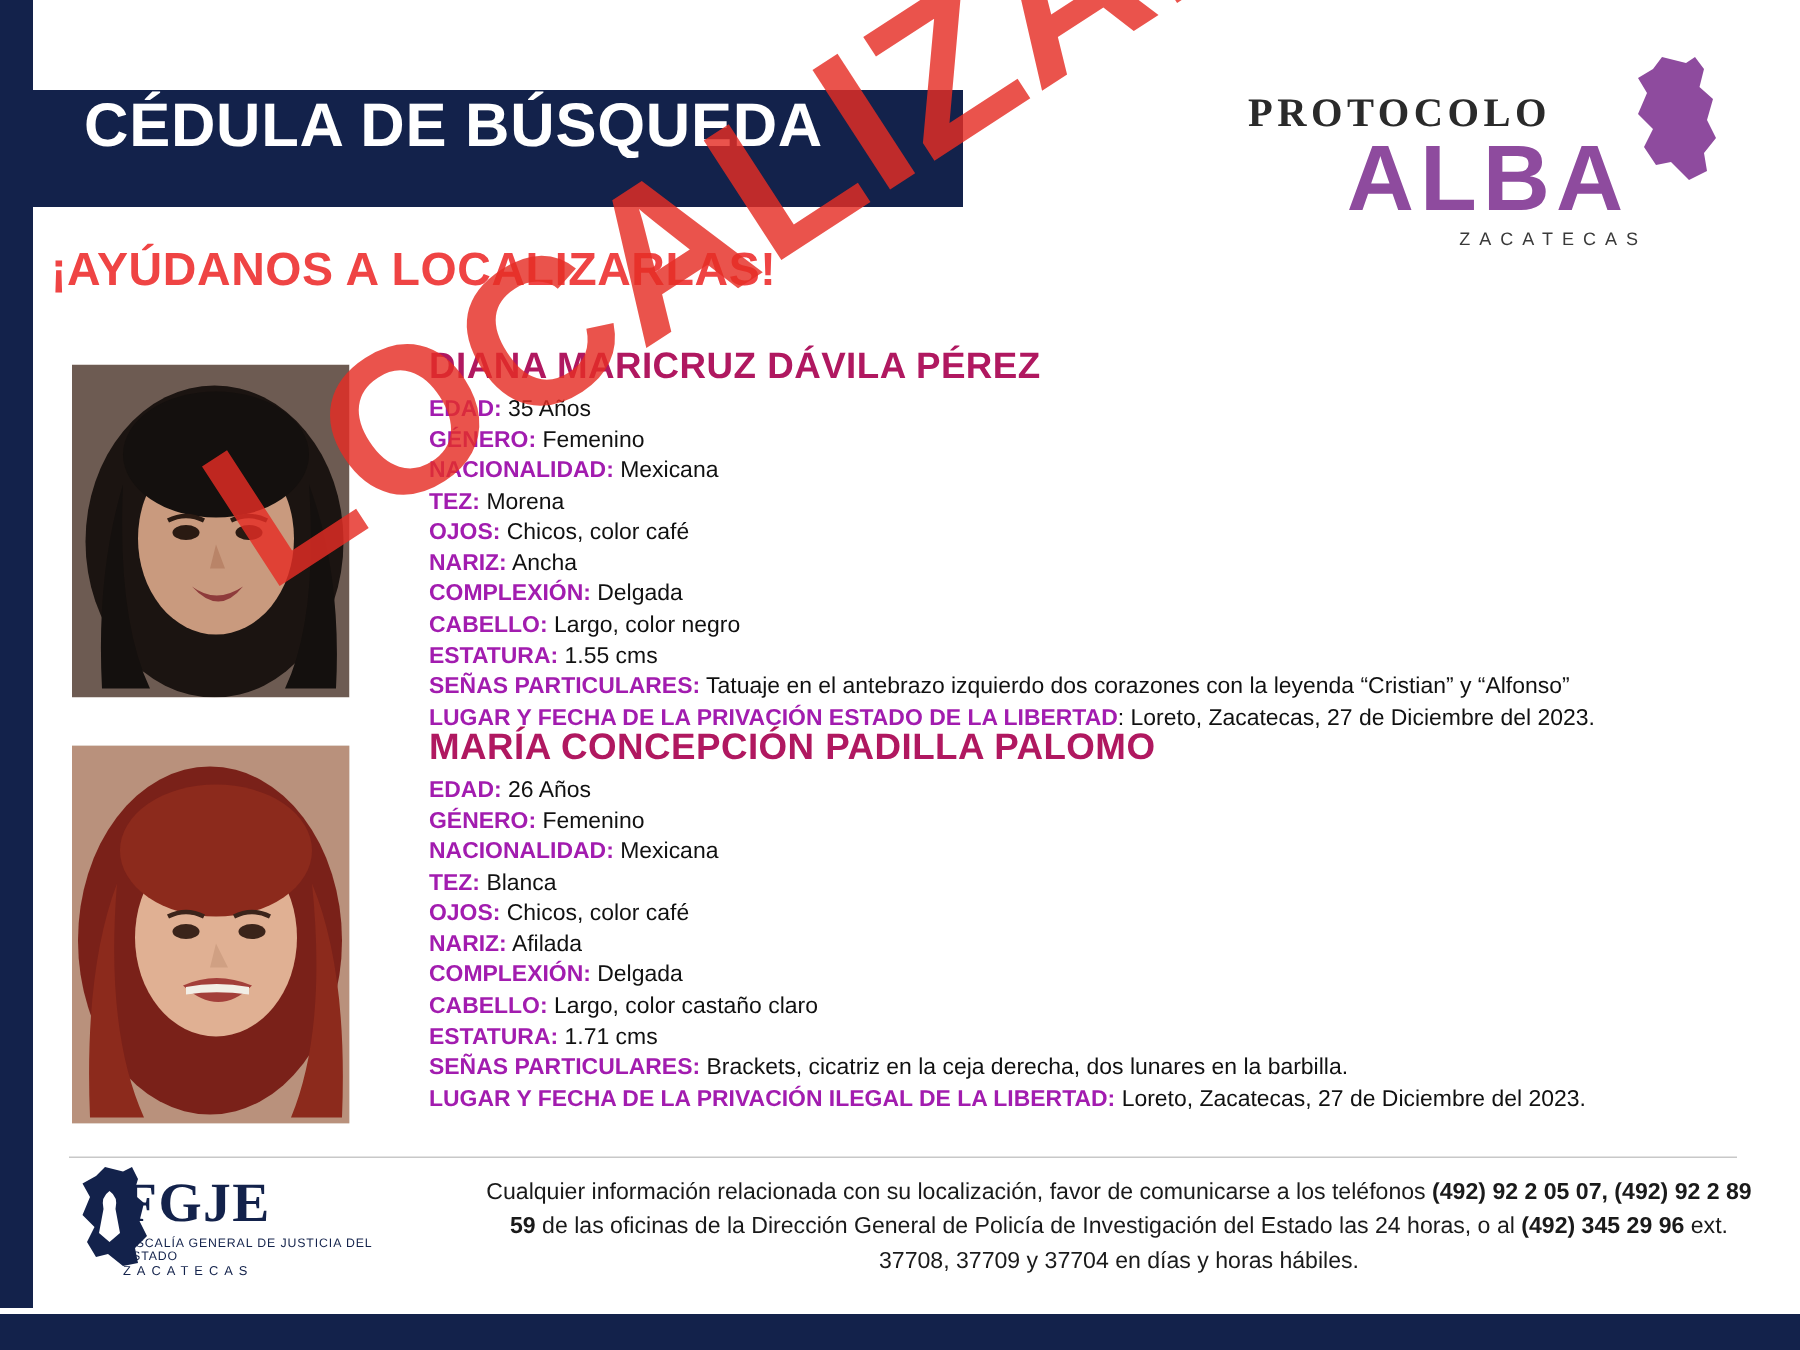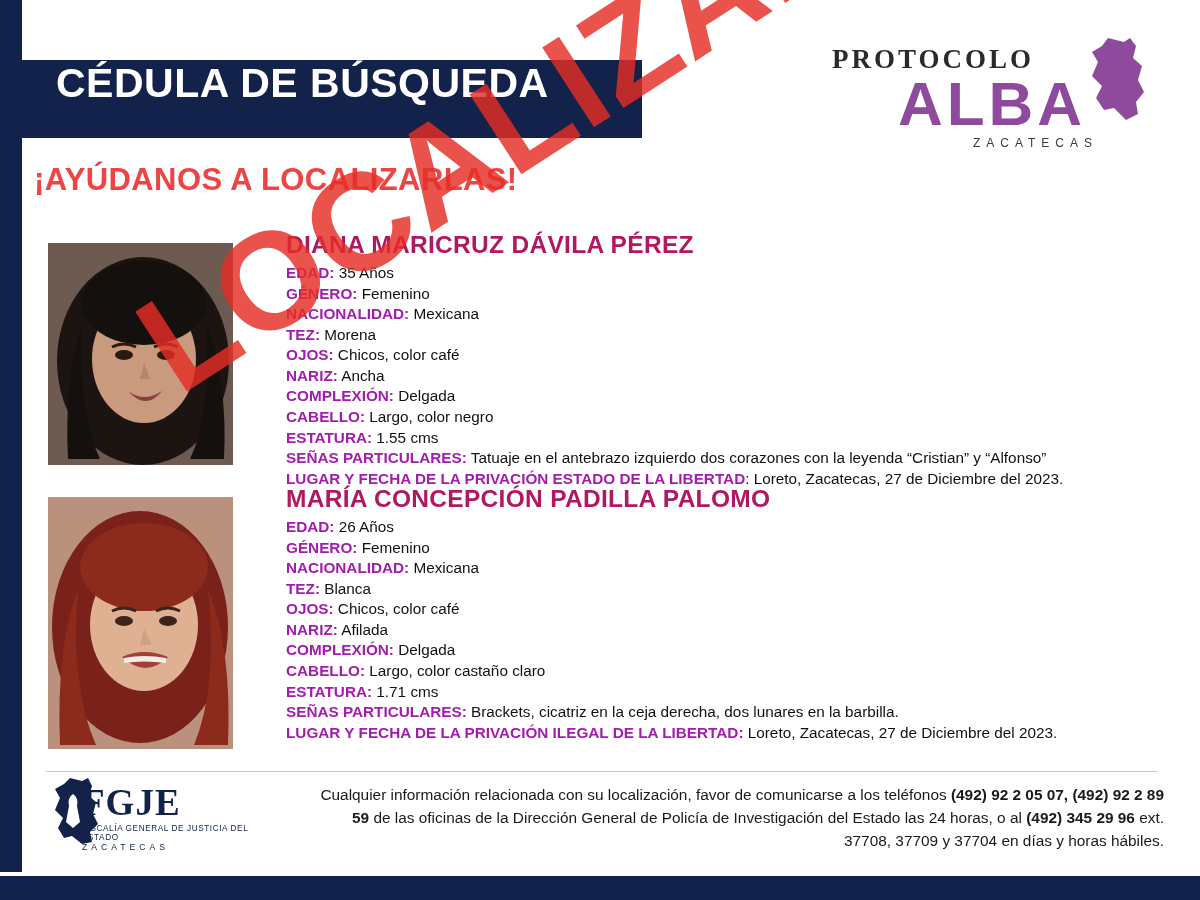--- a/index.html
+++ b/index.html
@@ -72,20 +72,21 @@
     text-align: center;
   }
   .alba-protocolo {
     font-size: 27px;
     letter-spacing: 3px;
     color: #2a2a2a;
     font-weight: 600;
     font-family: "Liberation Serif", serif;
     text-align: left;
     padding-left: 8px;
+    margin-top: 16px;
   }
   .alba-word {
     font-size: 62px;
     font-weight: bold;
     color: #8e4b9e;
     letter-spacing: 4px;
     line-height: 0.95;
     text-align: center;
     padding-left: 6px;
     font-family: "Liberation Sans", sans-serif;
@@ -193,27 +194,27 @@
   }
   .fgje-emblem {
     position: absolute;
     left: 0;
     bottom: 6px;
     width: 54px;
     height: 70px;
   }
   .footer-text {
     position: absolute;
-    left: 304px;
+    left: 316px;
     bottom: 48px;
     width: 860px;
     font-size: 15.4px;
     color: #1a1a1a;
     line-height: 1.5;
-    text-align: right;
+    text-align: center;
   }
   .footer-text b { font-weight: bold; }
   .footer-sep {
     position: absolute;
     left: 46px;
     bottom: 128px;
     width: 1112px;
     height: 1px;
     background: #c8c8c8;
   }

